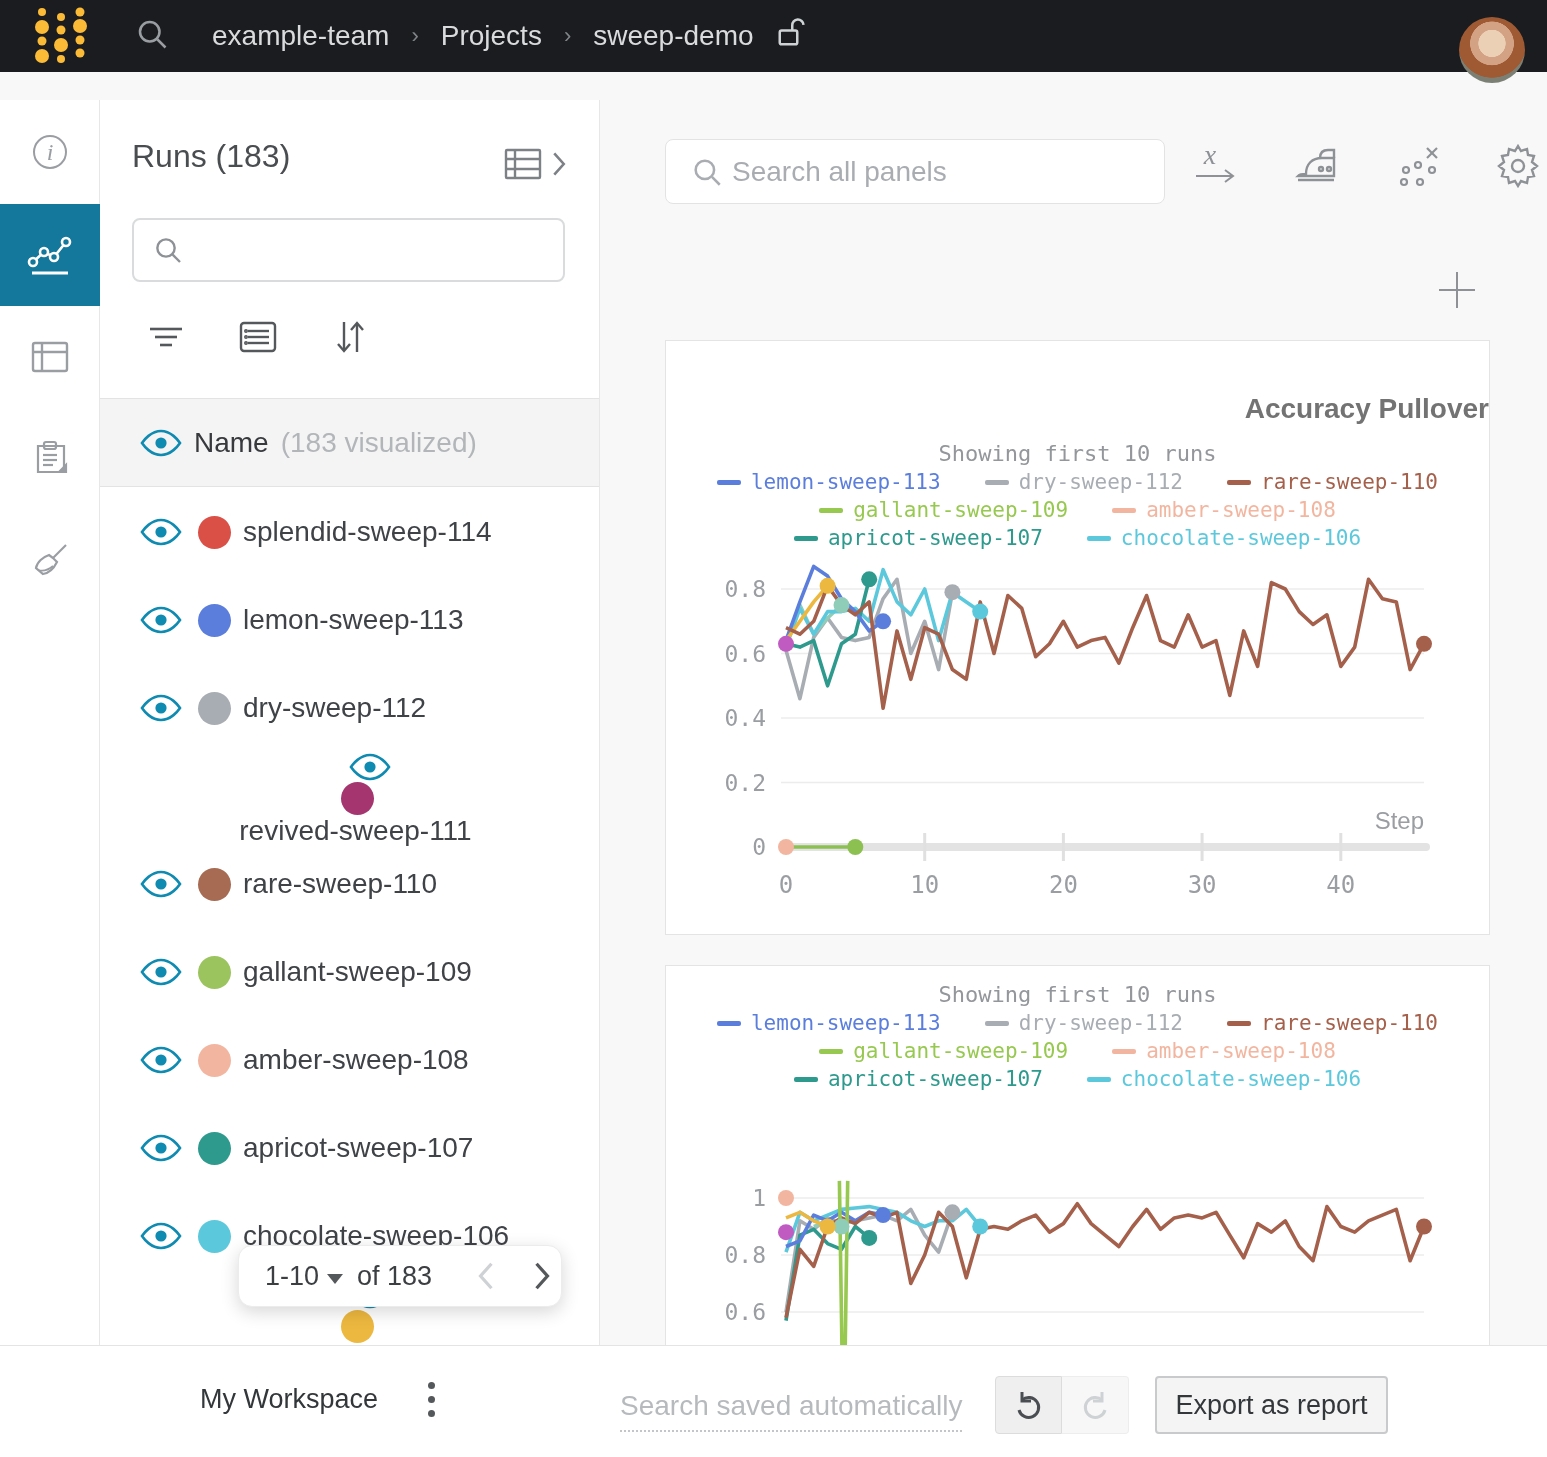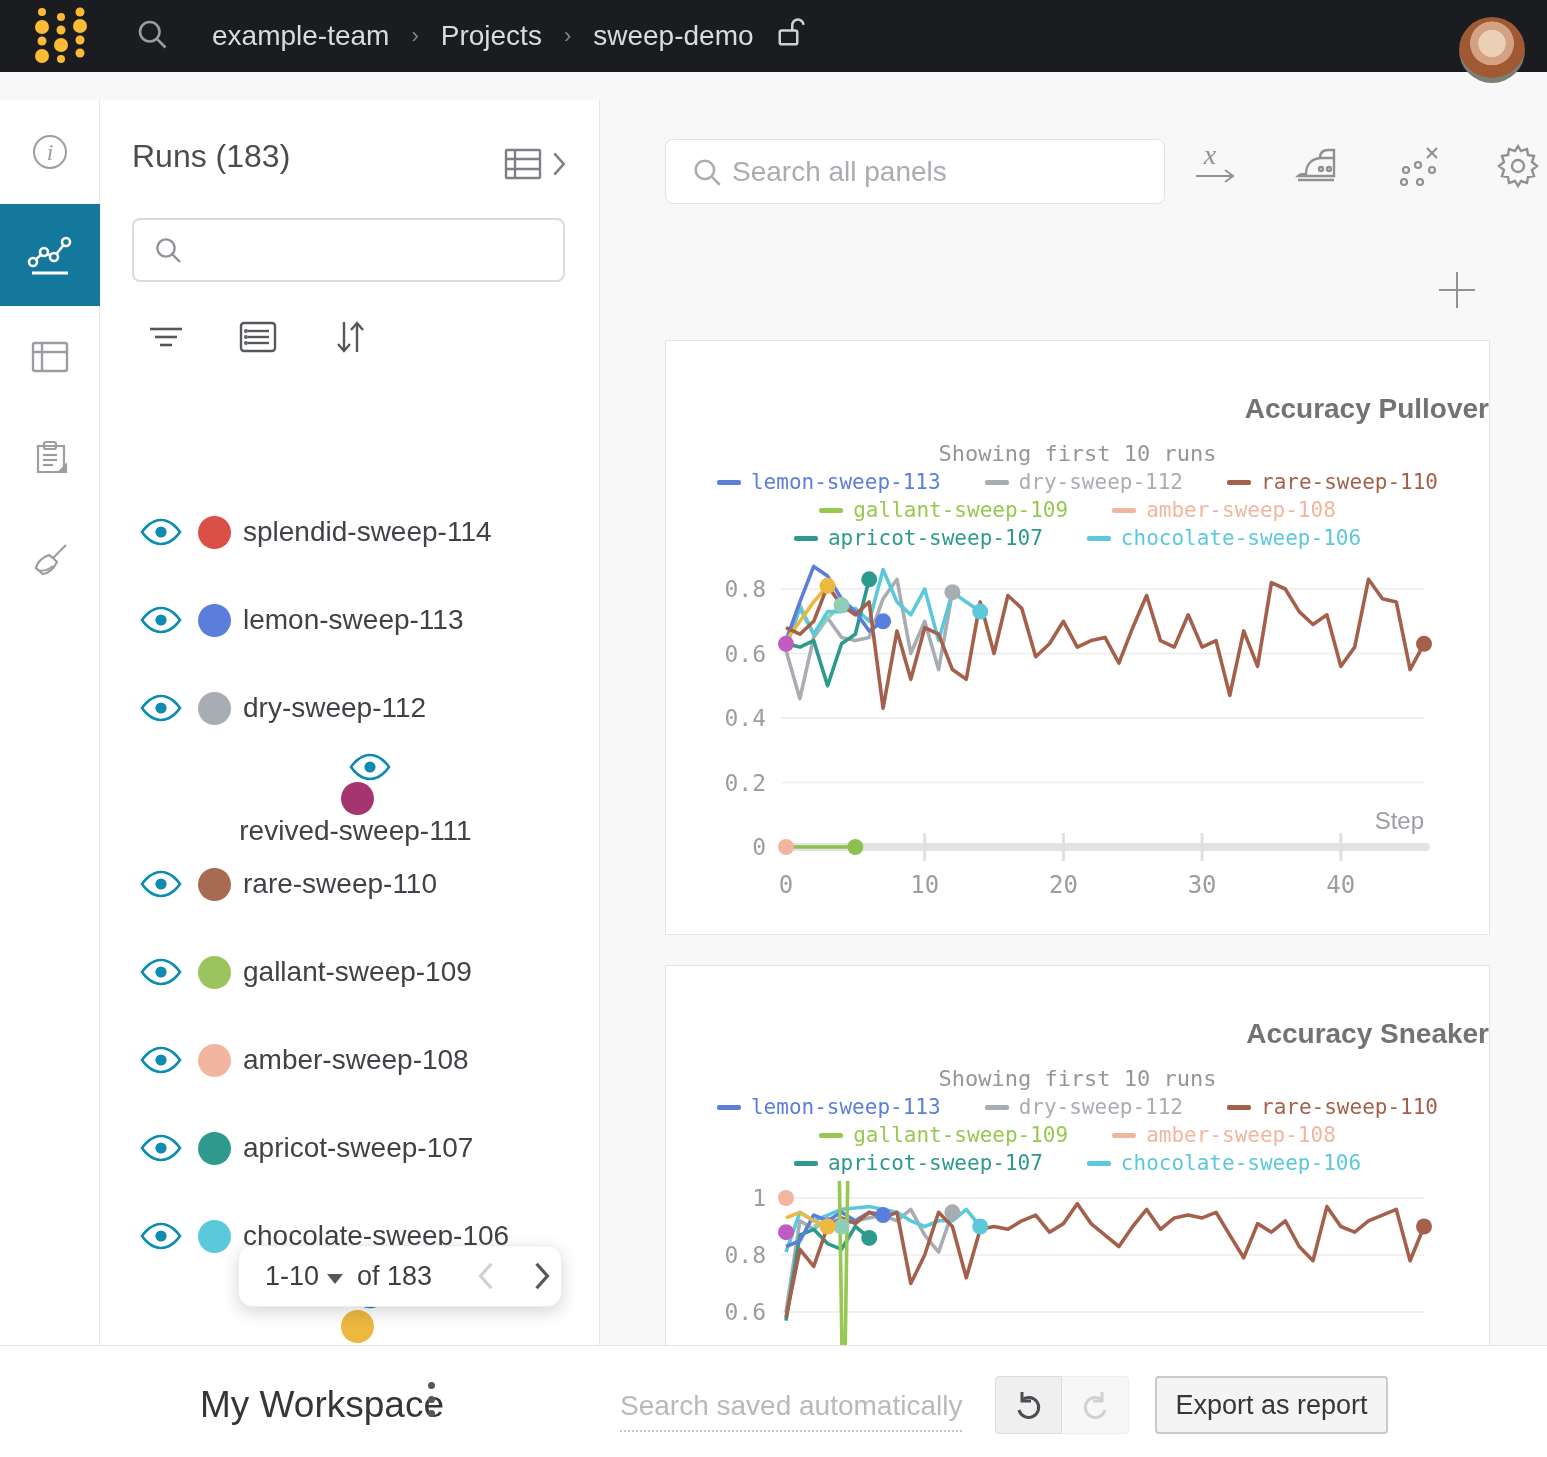--- a/index.html
+++ b/index.html
@@ -53,21 +53,21 @@
   .panel { position:absolute; left:665px; width:825px; background:#fff; border:1px solid #e4e4e4; }
   .panel-title { text-align:right; font-size:28px; font-weight:700; color:#737373; margin-top:52px; }
   .panel-sub { text-align:center; font-family:"DejaVu Sans Mono", monospace; font-size:22px; color:#93969a; margin-top:16px; }
   .legend { display:flex; flex-direction:column; align-items:center; gap:4px; margin-top:4px; }
   .legend-row { display:flex; gap:44px; }
   .legend-item { font-family:"DejaVu Sans Mono", monospace; font-size:21px; display:flex; align-items:center; gap:10px; white-space:nowrap; }
   .legend-dash { display:inline-block; width:24px; height:5px; border-radius:2px; }
   .chart-svg { position:absolute; left:0; }
   
   .bottombar { position:absolute; left:0; top:1345px; width:1547px; height:112px; background:#fff; border-top:1px solid #e4e4e4; z-index:10; }
-  .ws-label { position:absolute; left:200px; top:38px; font-size:37px; color:#33373a; }
+  .ws-label { position:absolute; left:200px; top:38px; font-size:27px; color:#33373a; }
   .kebab { position:absolute; left:428px; top:36px; display:flex; flex-direction:column; gap:7px; cursor:pointer; }
   .kebab i { width:7px; height:7px; border-radius:50%; background:#55585b; }
   .autosave { position:absolute; left:620px; top:44px; font-size:28px; color:#b7babd; border-bottom:2px dotted #c3c6c9; padding-bottom:8px; cursor:default; }
   .histbtn { position:absolute; top:30px; width:67px; height:58px; display:flex; align-items:center; justify-content:center; cursor:pointer; }
   .undo { left:995px; background:#efeff0; border:1px solid #dcdcdd; border-radius:4px 0 0 4px; }
   .redo { left:1062px; background:#f7f7f8; border:1px solid #ededee; border-left:none; border-radius:0 4px 4px 0; }
   .export-btn { position:absolute; left:1155px; top:30px; width:233px; height:58px; background:#f4f4f5; border:2px solid #c9cacc; border-radius:4px; font-size:27px; color:#33373a; display:flex; align-items:center; justify-content:center; cursor:pointer; }
 </style>
 </head>
 <body>
@@ -198,20 +198,30 @@
         </svg>
       </div>
       <div>
         <svg width="40" height="38" viewBox="0 0 40 38" fill="none" stroke="#55585b" stroke-width="2.4">
           <line x1="14" y1="4" x2="14" y2="32"></line>
             <polyline points="8,26 14,33 20,26"></polyline>
           <line x1="27" y1="34" x2="27" y2="6"></line>
             <polyline points="21,12 27,5 33,12"></polyline>
         </svg>
       </div>
+    </div>
+    <div class="name-hdr">
+      <span class="eye-wrap">
+          <svg width="42" height="30" viewBox="0 0 42 30" fill="none">
+    <path d="M21 3 C11 3 4 12 2 15 C4 18 11 27 21 27 C31 27 38 18 40 15 C38 12 31 3 21 3 Z" stroke="#0f8bb1" stroke-width="2.6"></path>
+    <circle cx="21" cy="15" r="5.6" fill="#0f8bb1"></circle>
+          </svg>
+        </span>
+      <span class="lbl">Name</span>
+      <span class="sub">(183 visualized)</span>
     </div>
     <div id="run-list">
         <div class="run-row" style="top: 388px;">
           <span class="eye-wrap">
             <svg width="42" height="30" viewBox="0 0 42 30" fill="none">
     <path d="M21 3 C11 3 4 12 2 15 C4 18 11 27 21 27 C31 27 38 18 40 15 C38 12 31 3 21 3 Z" stroke="#0f8bb1" stroke-width="2.6"></path>
     <circle cx="21" cy="15" r="5.6" fill="#0f8bb1"></circle>
             </svg>
           </span>
           <span class="run-dot" style="background:#db5046"></span>
@@ -429,21 +439,20 @@
         <circle cx="203.2" cy="38.3" r="8" fill="#2d9a8d"></circle>
         <circle cx="217.1" cy="80.3" r="8" fill="#5b7edd"></circle>
         <circle cx="161.6" cy="44.8" r="8" fill="#edb83f"></circle>
         <circle cx="758.0" cy="102.8" r="8" fill="#a5604b"></circle>
         <circle cx="189.3" cy="306.0" r="8" fill="#8cc152"></circle>
         <circle cx="120.0" cy="306.0" r="8" fill="#f2b6a0"></circle>
         <circle cx="120.0" cy="102.8" r="8" fill="#c05bc2"></circle>
       </svg>
     </div>
   <div class="panel" id="panel-1" style="top:965px; height:560px;">
-      <div class="panel-title">Accuracy Sneaker</div>
       <div class="panel-sub">Showing first 10 runs</div>
       <div class="legend">
         <div class="legend-row">
           <span class="legend-item" style="color:#5b7edd"><span class="legend-dash" style="background:#5b7edd"></span>lemon-sweep-113</span>
           <span class="legend-item" style="color:#a8adb3"><span class="legend-dash" style="background:#a8adb3"></span>dry-sweep-112</span>
           <span class="legend-item" style="color:#a5604b"><span class="legend-dash" style="background:#a5604b"></span>rare-sweep-110</span>
         </div>
         <div class="legend-row">
           <span class="legend-item" style="color:#97c84f"><span class="legend-dash" style="background:#97c84f"></span>gallant-sweep-109</span>
           <span class="legend-item" style="color:#f2b6a0"><span class="legend-dash" style="background:#f2b6a0"></span>amber-sweep-108</span>

